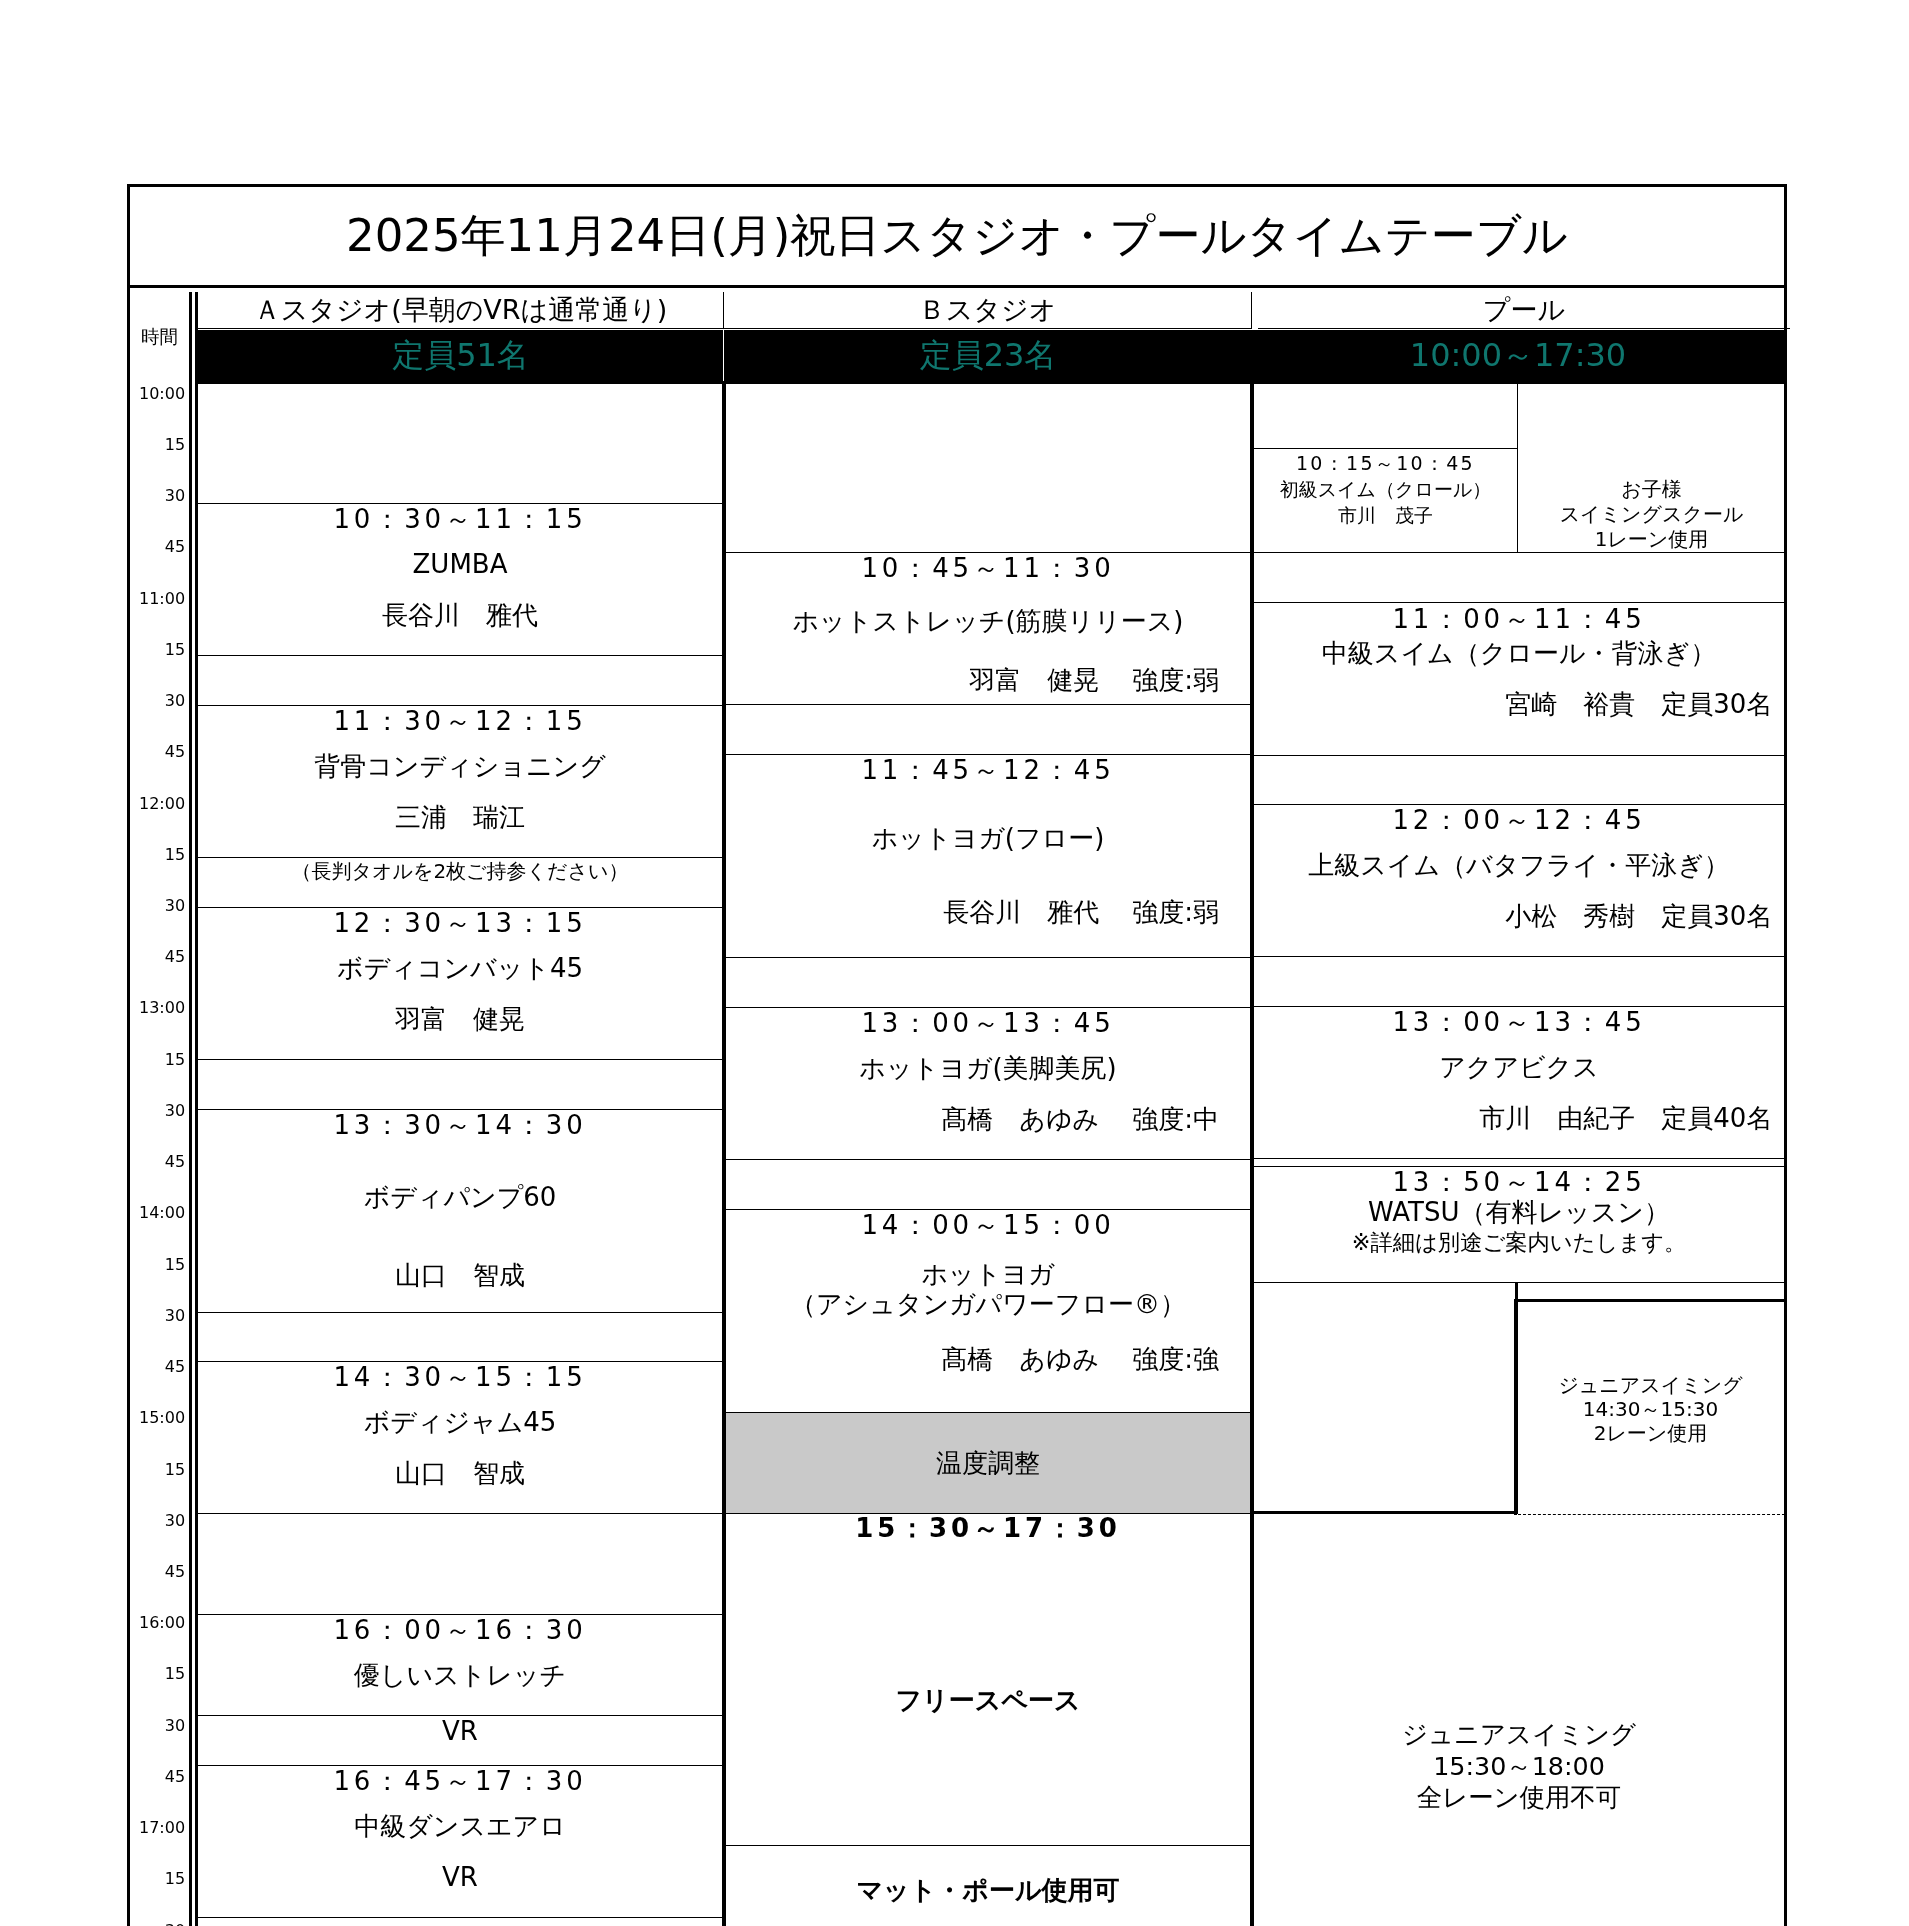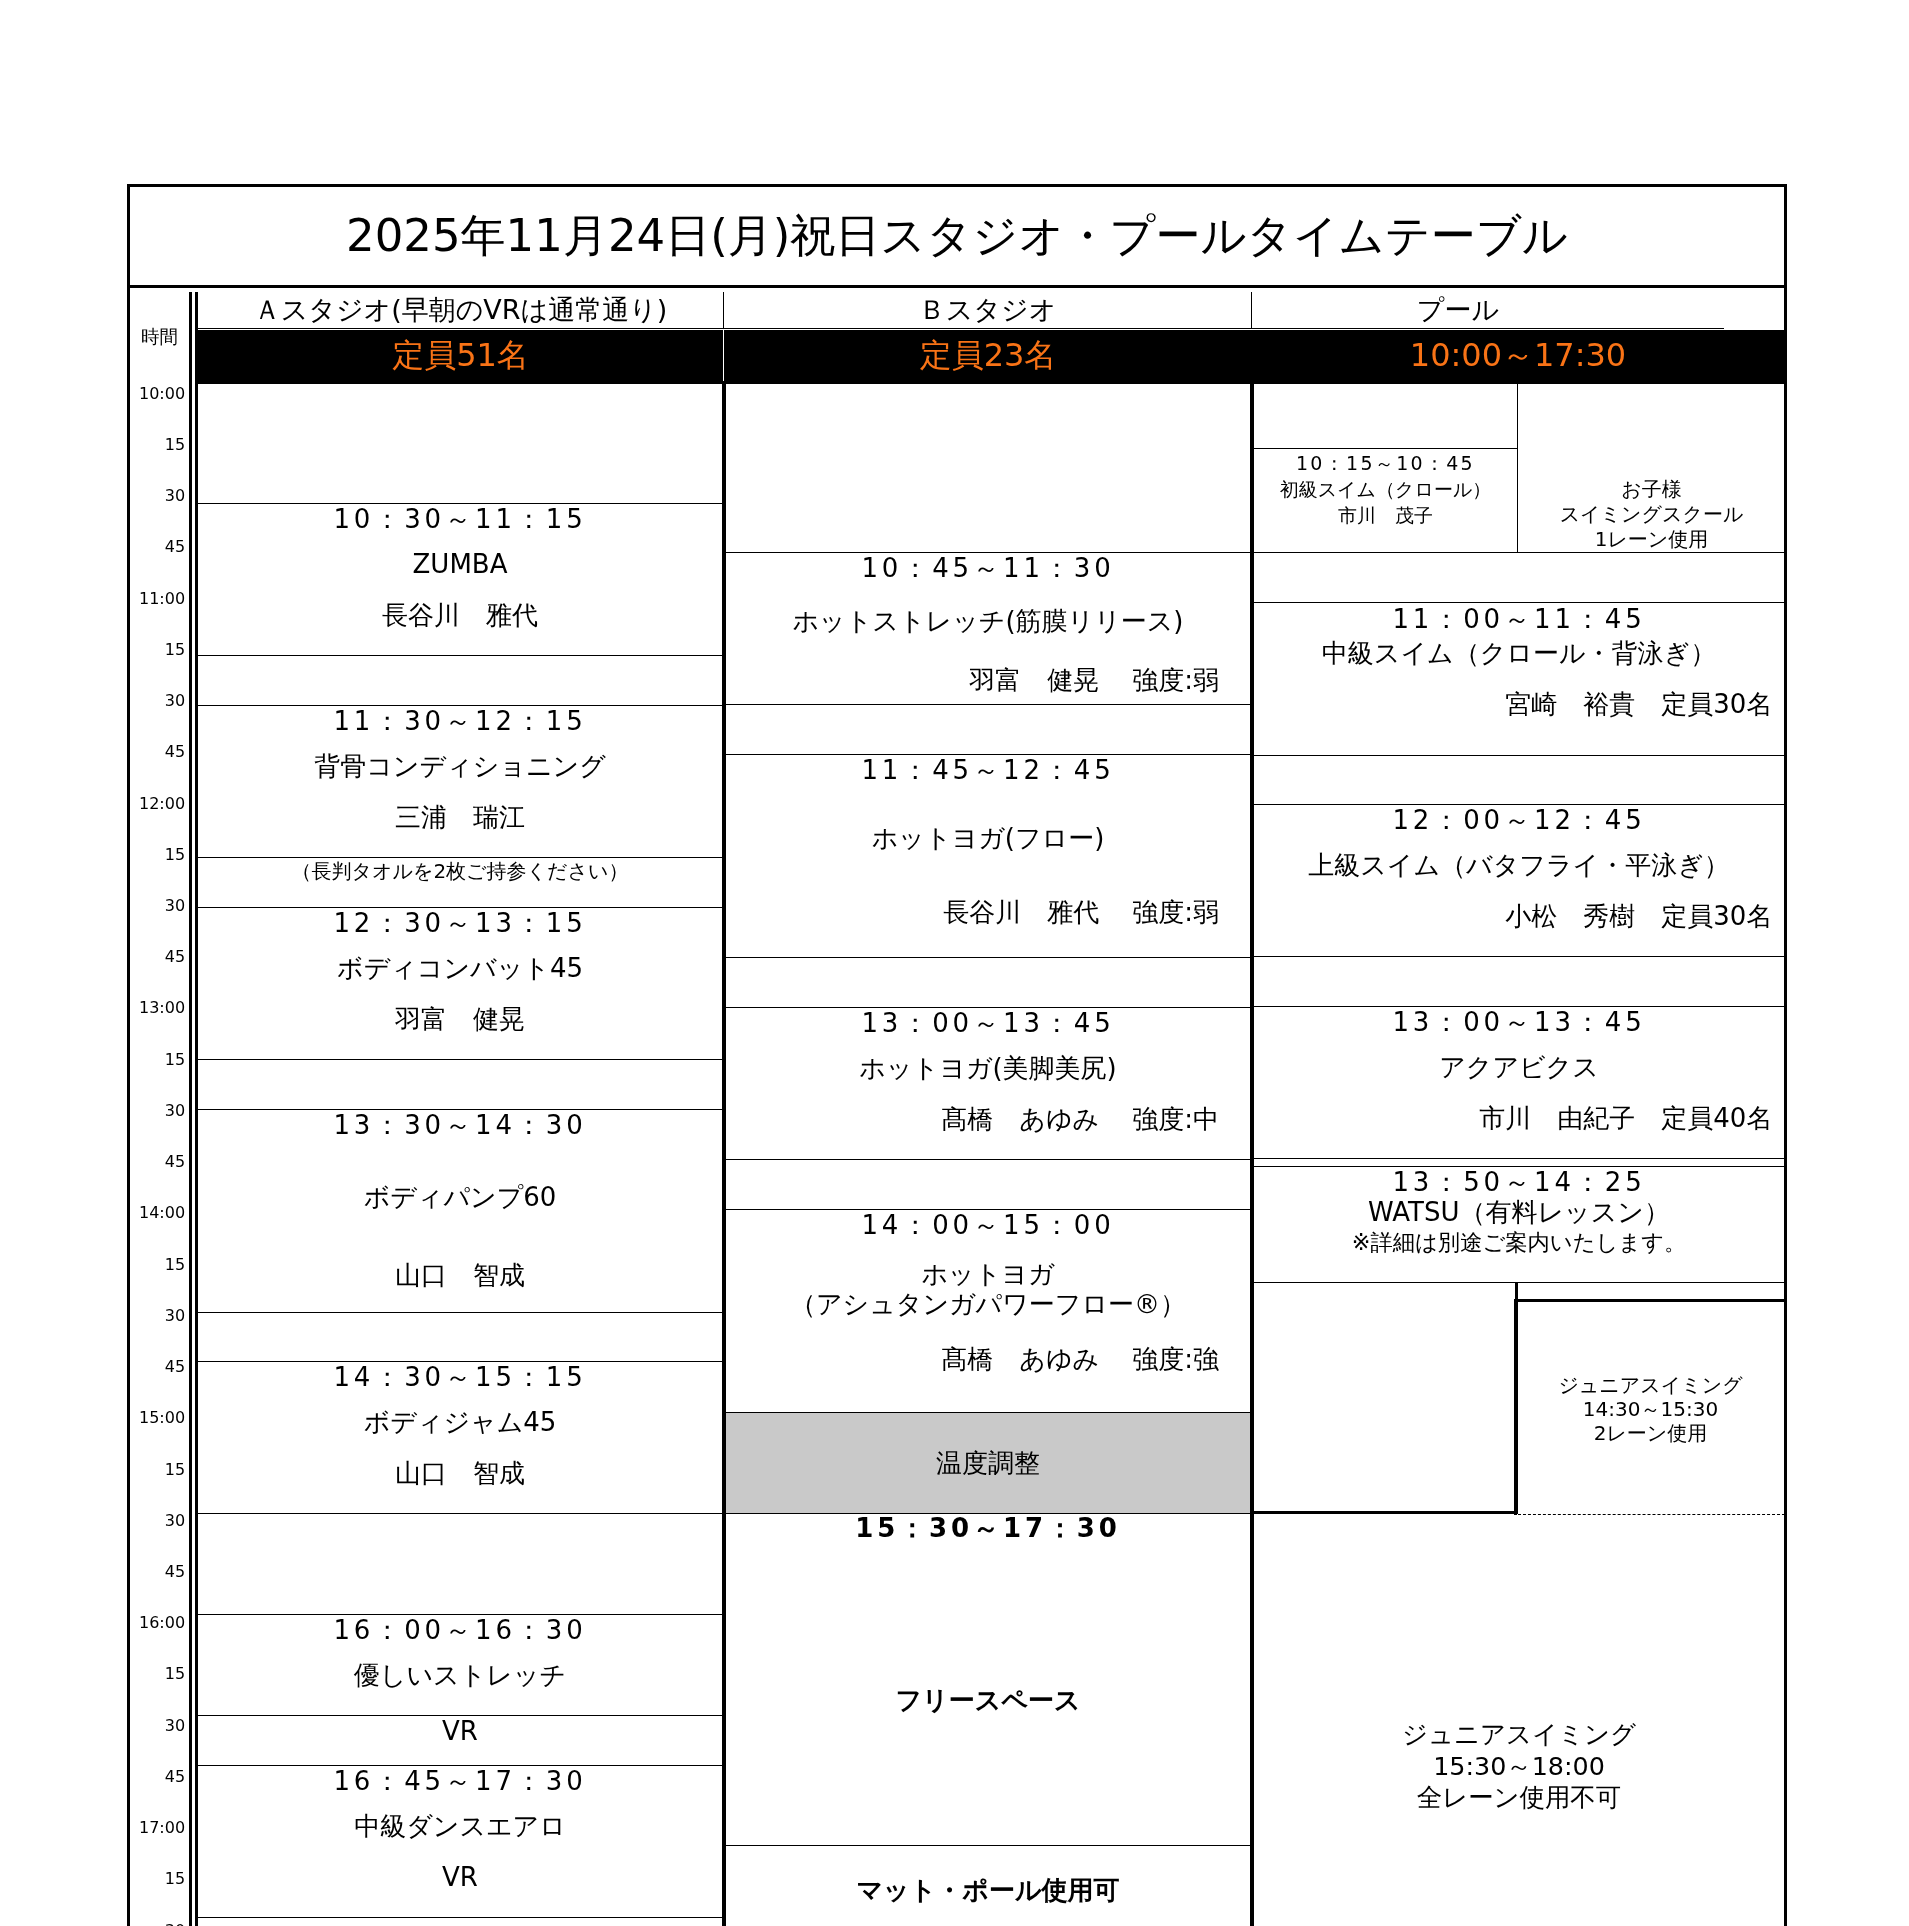--- a/index.html
+++ b/index.html
@@ -1,42 +1,42 @@
 <!DOCTYPE html>
 <html style="font-size:6.2px"><head>
 <meta charset="utf-8">
 <style>
   html,body{margin:0;padding:0;background:#fff;}
   body{width:1910px;height:2703px;position:relative;font-family:"DejaVu Sans","Liberation Sans",sans-serif;color:#000;overflow:hidden;}
   .abs{position:absolute;box-sizing:border-box;}
   .frame{left:127px;top:184px;width:1660px;height:2412px;border:3.1px solid #000;}
   .title{left:130px;top:187px;width:1654px;height:101px;display:flex;align-items:center;justify-content:center;font-size:45px;font-weight:normal;border-bottom:3.9px solid #000;}
   .colhead{display:flex;align-items:center;justify-content:center;font-size:27px;}
-  .cap{background:#000;color:#f97316;display:flex;align-items:center;justify-content:center;font-size:32px;}
+  .cap{background:#000;color:#0f766e;display:flex;align-items:center;justify-content:center;font-size:32px;}
   .timecol-label{font-size:18.5px;display:flex;align-items:center;justify-content:center;}
   .tick{right:0;font-size:16px;text-align:right;padding-right:3.9px;line-height:1;}
   .cell{border-bottom:1.9px solid #000;display:flex;flex-direction:column;align-items:center;justify-content:flex-start;text-align:center;font-size:26px;line-height:1.0;}
   .cell .t{margin-top:2.3px;letter-spacing:3.9px;}
   .cell .row{margin:5.4px 0;}
   .cell .right{align-self:flex-end;margin-right:31px;}
   .vline{background:#000;}
   .gray{background:#c9c9c9;}
 </style>
 </head>
 <body>
 
 <div class="abs frame"></div>
 
 <div class="abs title">2025年11月24日(月)祝日スタジオ・プールタイムテーブル</div>
 
 <div class="abs timecol-label" style="left:130px;top:292px;width:62px;height:89px;border-right:3.1px solid #000;">時間</div>
 
 <div class="abs colhead" style="left:198px;top:292px;width:526px;height:37px;border-right:1.9px solid #000;border-bottom:1.5px solid #000;">Ａスタジオ(早朝のVRは通常通り)</div>
 <div class="abs colhead" style="left:724px;top:292px;width:528px;height:37px;border-right:1.9px solid #000;border-bottom:1.5px solid #000;">Ｂスタジオ</div>
-<div class="abs colhead" style="left:1192px;top:292px;width:532px;height:37px;border-bottom:1.5px solid #000;">プール</div>
+<div class="abs colhead" style="left:1258px;top:292px;width:532px;height:37px;border-bottom:1.5px solid #000;">プール</div>
 
 <div class="abs cap" style="left:198px;top:330px;width:526px;height:52px;border-right:1.5px solid #fff;">定員51名</div>
 <div class="abs cap" style="left:724px;top:330px;width:528px;height:52px;">定員23名</div>
 <div class="abs cap" style="left:1252px;top:330px;width:532px;height:52px;">10:00～17:30</div>
 
 <div class="abs" style="left:130px;top:381px;width:62px;height:1651px;border-right:3.1px solid #000;">
   <div class="abs tick" style="top:4.6px;">10:00</div>
   <div class="abs tick" style="top:56px;">15</div>
   <div class="abs tick" style="top:107px;">30</div>
   <div class="abs tick" style="top:158px;">45</div>

